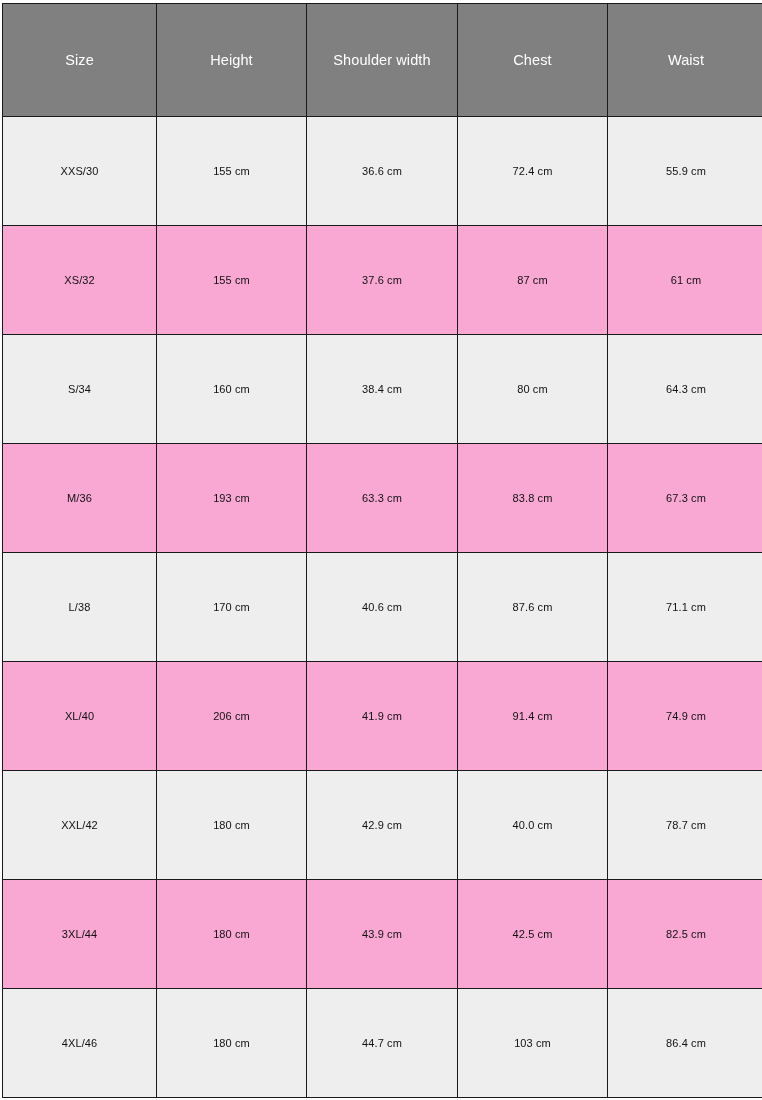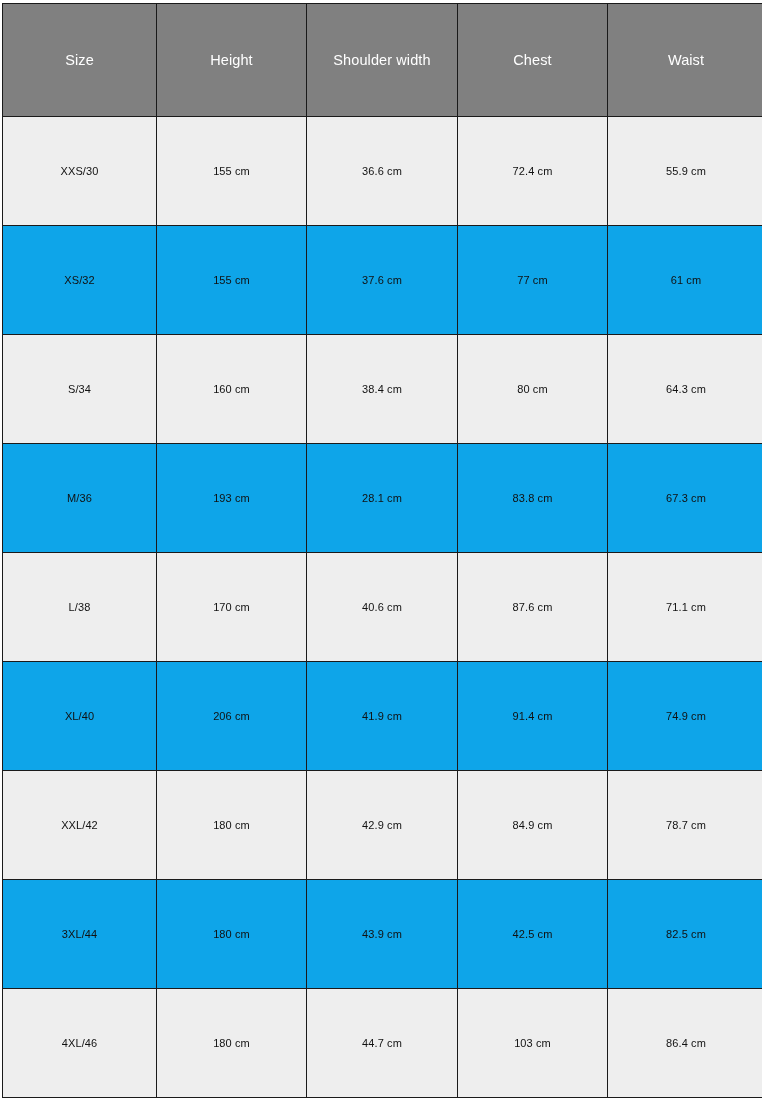--- a/index.html
+++ b/index.html
@@ -57,21 +57,21 @@
     height: 109px;
     font-size: 11px;
     color: #111111;
     letter-spacing: 0.1px;
   }
 
   table.size-table tbody tr.row-odd td {
     background: #eeeeee;
   }
   table.size-table tbody tr.row-even td {
-    background: #0ea5e9;
+    background: #f9a8d4;
   }
 </style>
 </head>
 <body>
 
 <div id="size-chart-wrap">
   <table class="size-table">
     <colgroup>
       <col class="c0">
       <col class="c1">
@@ -93,34 +93,34 @@
         <td>XXS/30</td>
         <td>155 cm</td>
         <td>36.6 cm</td>
         <td>72.4 cm</td>
         <td>55.9 cm</td>
       </tr>
       <tr class="row-even">
         <td>XS/32</td>
         <td>155 cm</td>
         <td>37.6 cm</td>
-        <td>77 cm</td>
+        <td>87 cm</td>
         <td>61 cm</td>
       </tr>
       <tr class="row-odd">
         <td>S/34</td>
         <td>160 cm</td>
         <td>38.4 cm</td>
         <td>80 cm</td>
         <td>64.3 cm</td>
       </tr>
       <tr class="row-even">
         <td>M/36</td>
         <td>193 cm</td>
-        <td>28.1 cm</td>
+        <td>63.3 cm</td>
         <td>83.8 cm</td>
         <td>67.3 cm</td>
       </tr>
       <tr class="row-odd">
         <td>L/38</td>
         <td>170 cm</td>
         <td>40.6 cm</td>
         <td>87.6 cm</td>
         <td>71.1 cm</td>
       </tr>
@@ -128,21 +128,21 @@
         <td>XL/40</td>
         <td>206 cm</td>
         <td>41.9 cm</td>
         <td>91.4 cm</td>
         <td>74.9 cm</td>
       </tr>
       <tr class="row-odd">
         <td>XXL/42</td>
         <td>180 cm</td>
         <td>42.9 cm</td>
-        <td>84.9 cm</td>
+        <td>40.0 cm</td>
         <td>78.7 cm</td>
       </tr>
       <tr class="row-even">
         <td>3XL/44</td>
         <td>180 cm</td>
         <td>43.9 cm</td>
         <td>42.5 cm</td>
         <td>82.5 cm</td>
       </tr>
       <tr class="row-odd">

